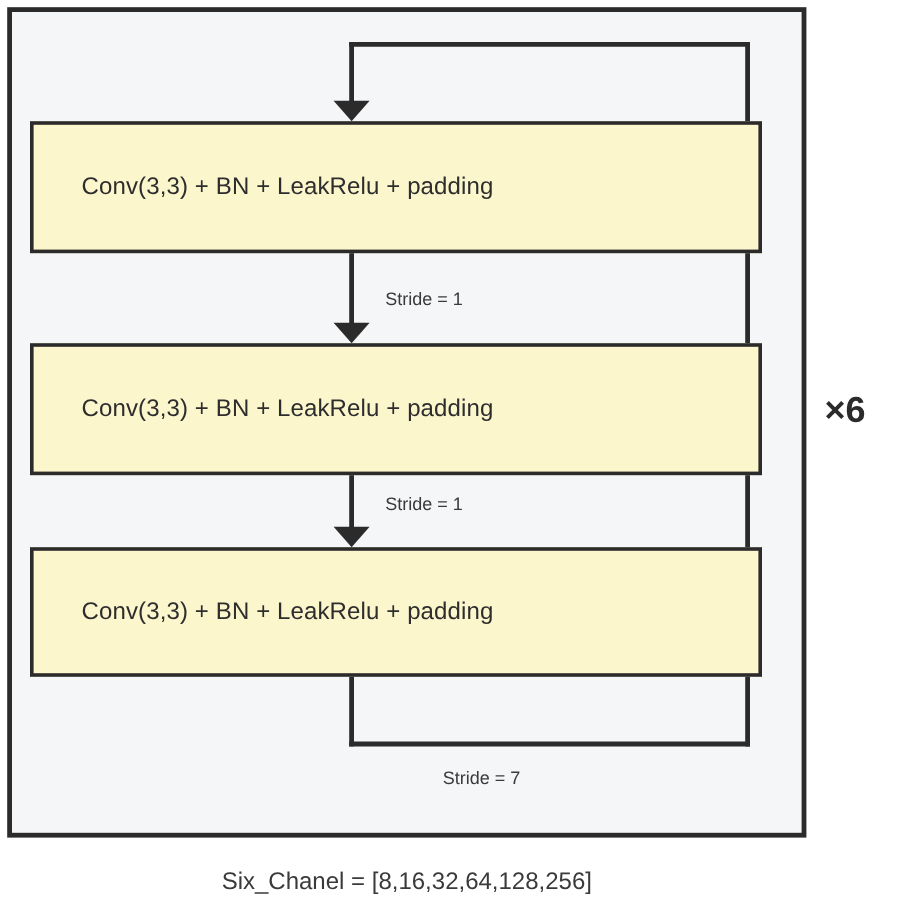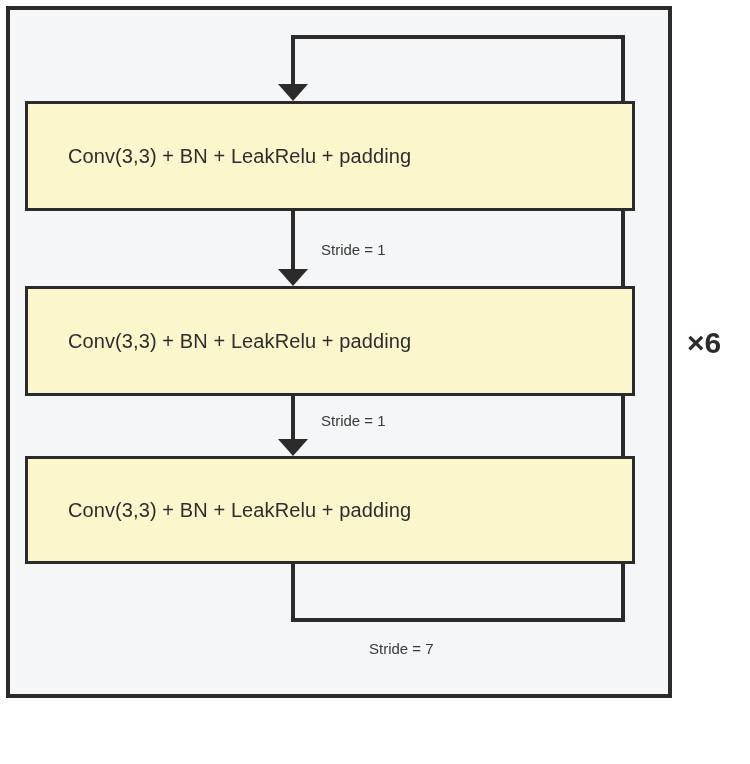--- a/index.html
+++ b/index.html
@@ -147,14 +147,15 @@
   <div class="conv-block conv-block-3">
     <span class="conv-label">Conv(3,3) + BN + LeakRelu + padding</span>
   </div>
 
   <div class="edge-label edge-label-stride1a">Stride = 1</div>
   <div class="edge-label edge-label-stride1b">Stride = 1</div>
   <div class="edge-label edge-label-stride2">Stride = 7</div>
 
   <div class="repeat-multiplier">×6</div>
 
+  <div class="caption">Six_Chanel = [8,16,32,64,128,256]</div>
 
 </div>
 
 </body></html>

